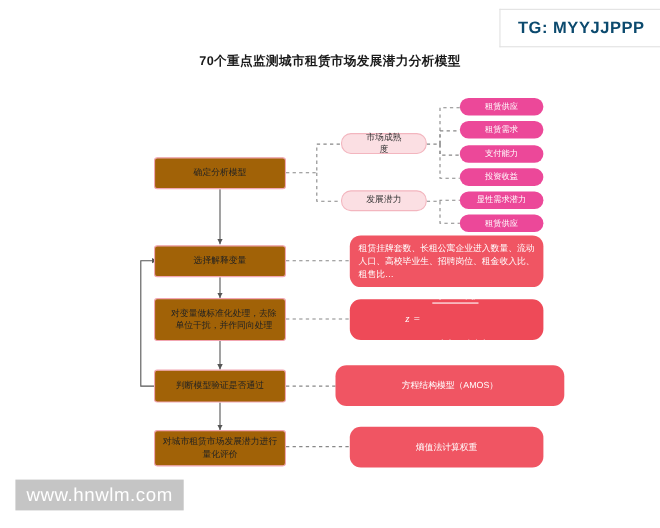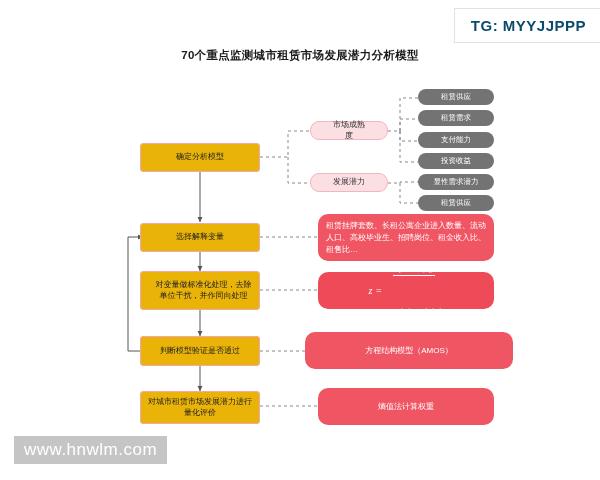--- a/index.html
+++ b/index.html
@@ -62,39 +62,39 @@
     box-sizing: border-box;
     display: flex;
     align-items: center;
     justify-content: center;
     text-align: center;
     line-height: 1.35;
     border-radius: 4px;
   }
   
   .flow-box {
-    background: #eab308;
+    background: #a16207;
     border: 1px solid #f2a6b2;
     color: #222222;
     font-size: 8px;
     padding: 4px 5px;
     border-radius: 3px;
   }
   
   .mid-box {
     background: #fbdfe3;
     border: 1px solid #f3b6bf;
     color: #333333;
     font-size: 8px;
     border-radius: 9px;
     padding: 3px 19px;
   }
   
   .red-box {
-    background: #737373;
+    background: #ec4899;
     color: #ffffff;
     font-size: 7.5px;
     border-radius: 9px;
     padding: 2px 4px;
   }
   .red-big {
     background: #f05563;
     color: #ffffff;
     font-size: 8px;
     border-radius: 10px;

